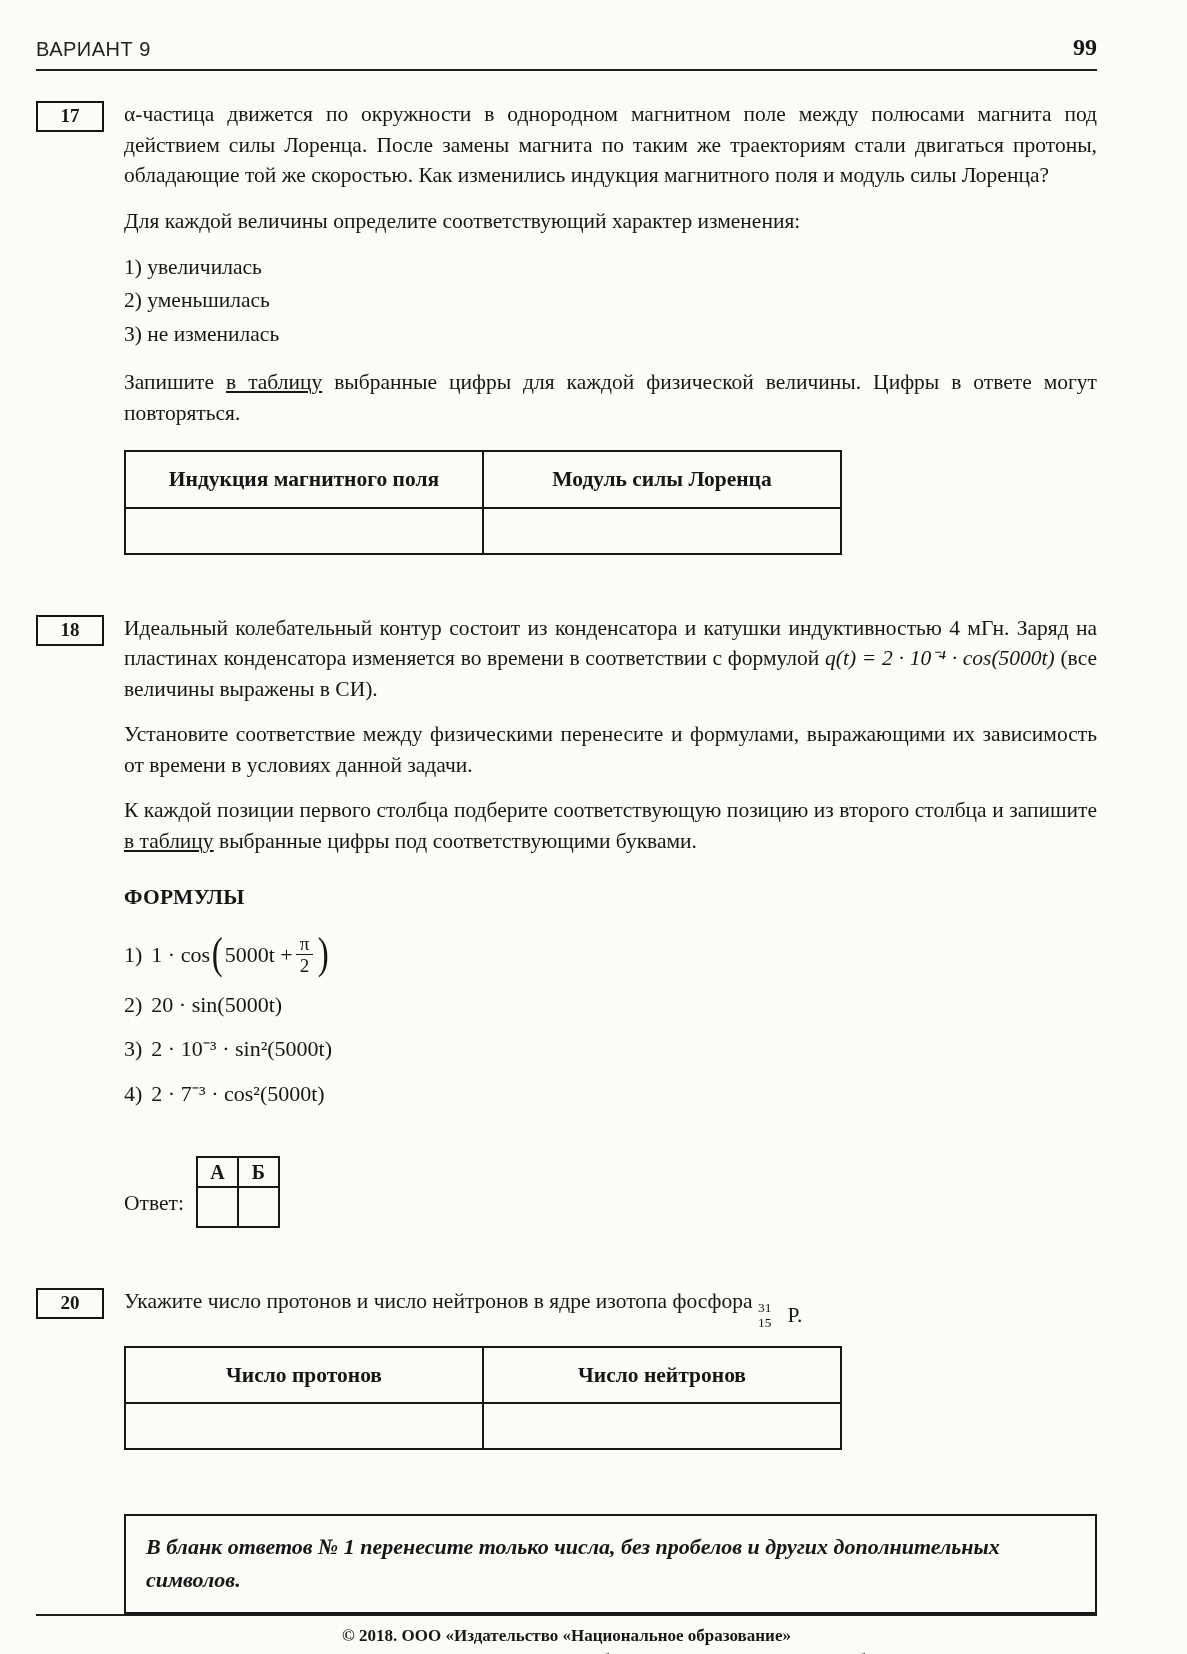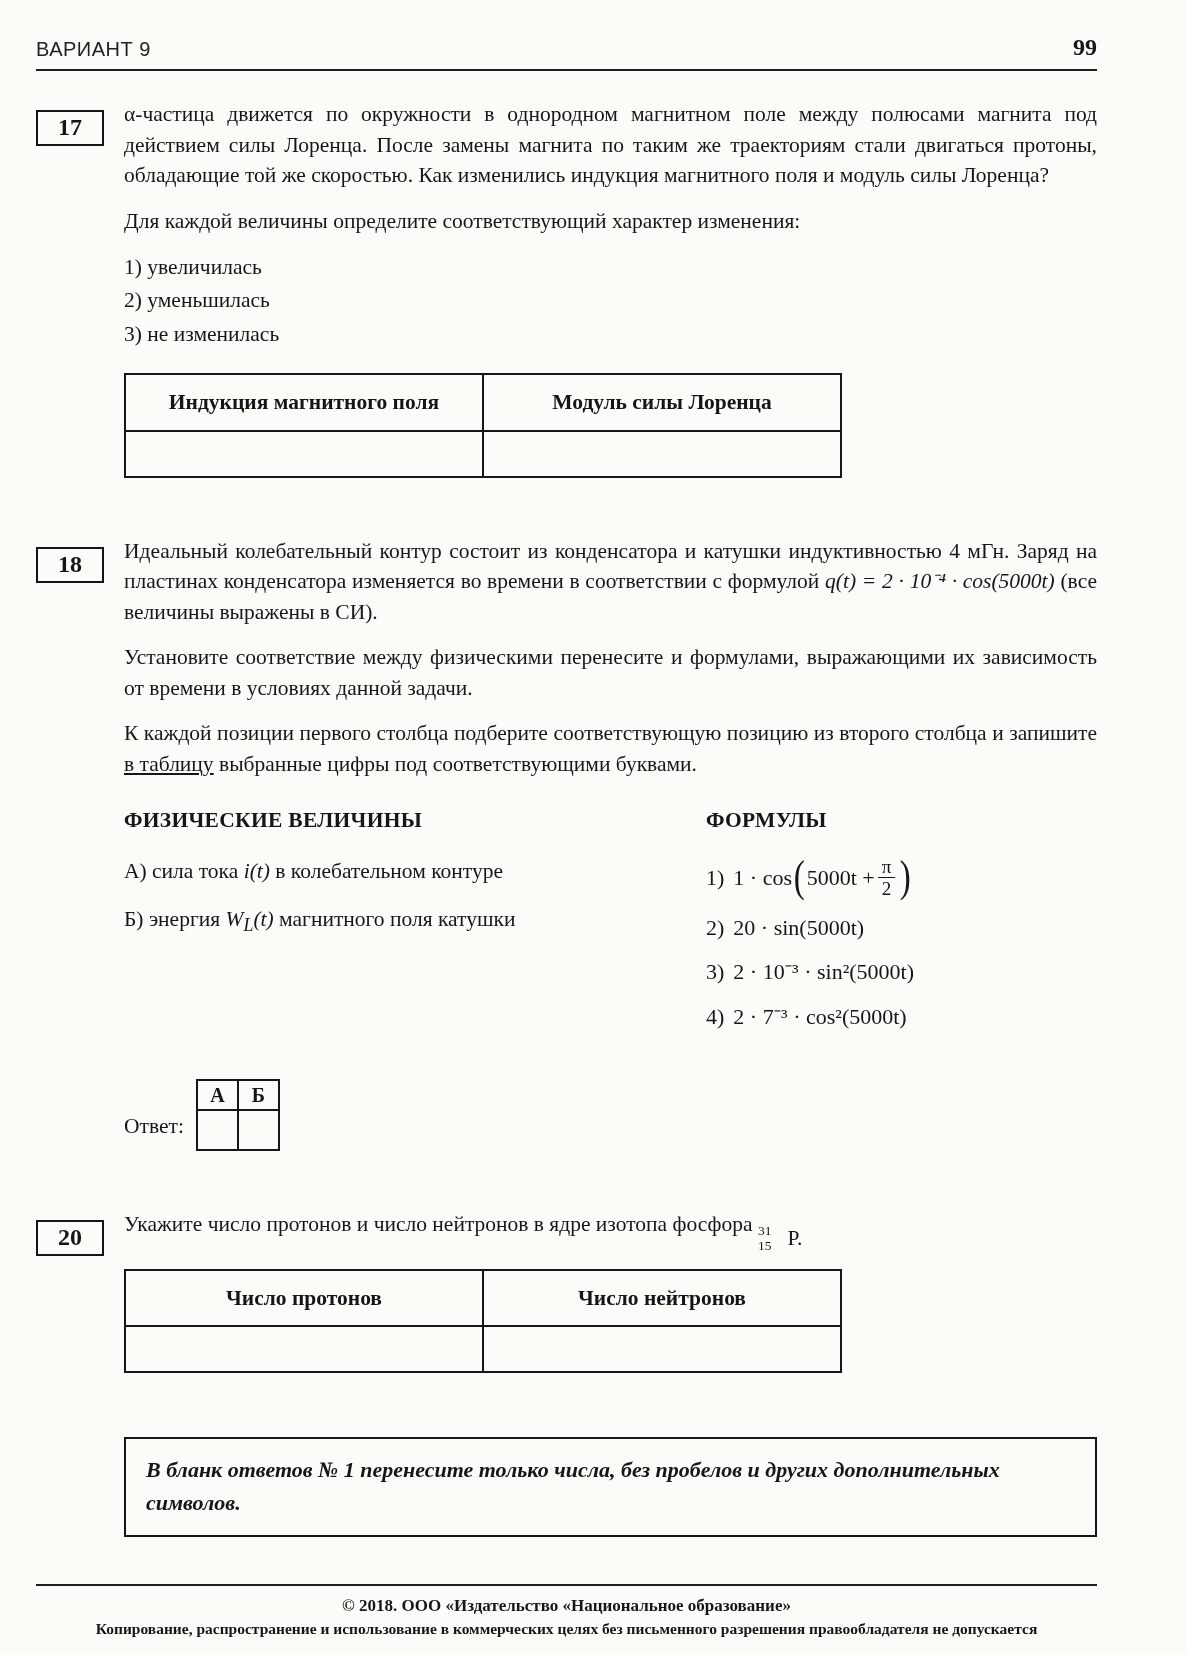--- a/index.html
+++ b/index.html
@@ -19,21 +19,21 @@
   .hdr { display:flex; justify-content:space-between; align-items:flex-end; padding-bottom:8px; }
   .hdr-left { font-family:"Liberation Sans", sans-serif; font-size:20px; letter-spacing:.5px; color:#222; }
   .hdr-right { font-size:24px; font-weight:bold;text-align:right; }
   .hdr-rule { border-top:2.5px solid #1d1d1d; margin-bottom:28px; }
 
   
   .task { display:flex; align-items:flex-start; }
   .task + .task { margin-top:58px; }
   .task-num {
     flex:0 0 68px; border:2.5px solid #141414; text-align:center;
-    font-size:24px; font-weight:bold; padding:2px 0 3px; margin-top:11px;
+    font-size:19px; font-weight:bold; padding:2px 0 3px; margin-top:2px;
     background:#fcfbf7;
   }
   .task-body { flex:1; padding-left:20px; font-size:21.5px; line-height:1.42; }
   .task-body p { margin-bottom:15px; }
   .just { text-align:justify; }
   .ul { text-decoration:underline; }
   .options { margin:2px 0 16px; line-height:1.55; font-size:21.5px; }
 
   
   table.answer-grid { border-collapse:collapse; margin-top:22px; }
@@ -96,20 +96,21 @@
   <section class="task">
     <div class="task-num">17</div>
     <div class="task-body">
       <p class="just">α-частица движется по окружности в однородном магнитном поле между полюсами магнита под действием силы Лоренца. После замены магнита по таким же траекториям стали двигаться протоны, обладающие той же скоростью. Как изменились индукция магнитного поля и модуль силы Лоренца?</p>
       <p>Для каждой величины определите соответствующий характер изменения:</p>
       <div class="options">
         <div>1) увеличилась</div>
         <div>2) уменьшилась</div>
         <div>3) не изменилась</div>
       </div>
+      <p class="just"><span>Запишите </span><span class="ul">в таблицу</span><span> выбранные цифры для каждой физической величины. Цифры в ответе могут повторяться.</span></p>
       <table class="answer-grid wide">
         <tbody>
             <tr>
           <th>Индукция магнитного поля</th>
           <th>Модуль силы Лоренца</th>
         </tr>
         <tr class="empty-row">
           <td></td>
           <td></td>
         </tr>
@@ -119,25 +120,20 @@
   </section>
 
   <section class="task">
     <div class="task-num">18</div>
     <div class="task-body">
       <p class="just"><span>Идеальный колебательный контур состоит из конденсатора и катушки индуктивностью 4 мГн. Заряд на пластинах конденсатора изменяется во времени в соответствии с формулой </span><span class="var">q(t) = 2 · 10⁻⁴ · cos(5000t)</span><span> (все величины выражены в СИ).</span></p>
       <p class="just">Установите соответствие между физическими перенесите и формулами, выражающими их зависимость от времени в условиях данной задачи.</p>
       <p class="just"><span>К каждой позиции первого столбца подберите соответствующую позицию из второго столбца и запишите </span><span class="ul">в таблицу</span><span> выбранные цифры под соответствующими буквами.</span></p>
 
       <div class="match-cols">
-        <div class="col-left">
-          <div class="col-title">ФИЗИЧЕСКИЕ ВЕЛИЧИНЫ</div>
-          <div class="pv-item"><span>А) сила тока </span><span class="var">i(t)</span><span> в колебательном контуре</span></div>
-          <div class="pv-item"><span>Б) энергия </span><span class="var">W</span><sub class="var">L</sub><span class="var">(t)</span><span> магнитного поля катушки</span></div>
-        </div>
         <div class="col-right">
           <div class="col-title">ФОРМУЛЫ</div>
           <div class="formula-row">
             <span class="f-no">1)</span>
             <span>1 · cos</span>
             <span class="bigparen">(</span>
             <span>5000t + </span>
             <span class="frac">
                 <span class="num">π</span>
                 <span class="den">2</span>

